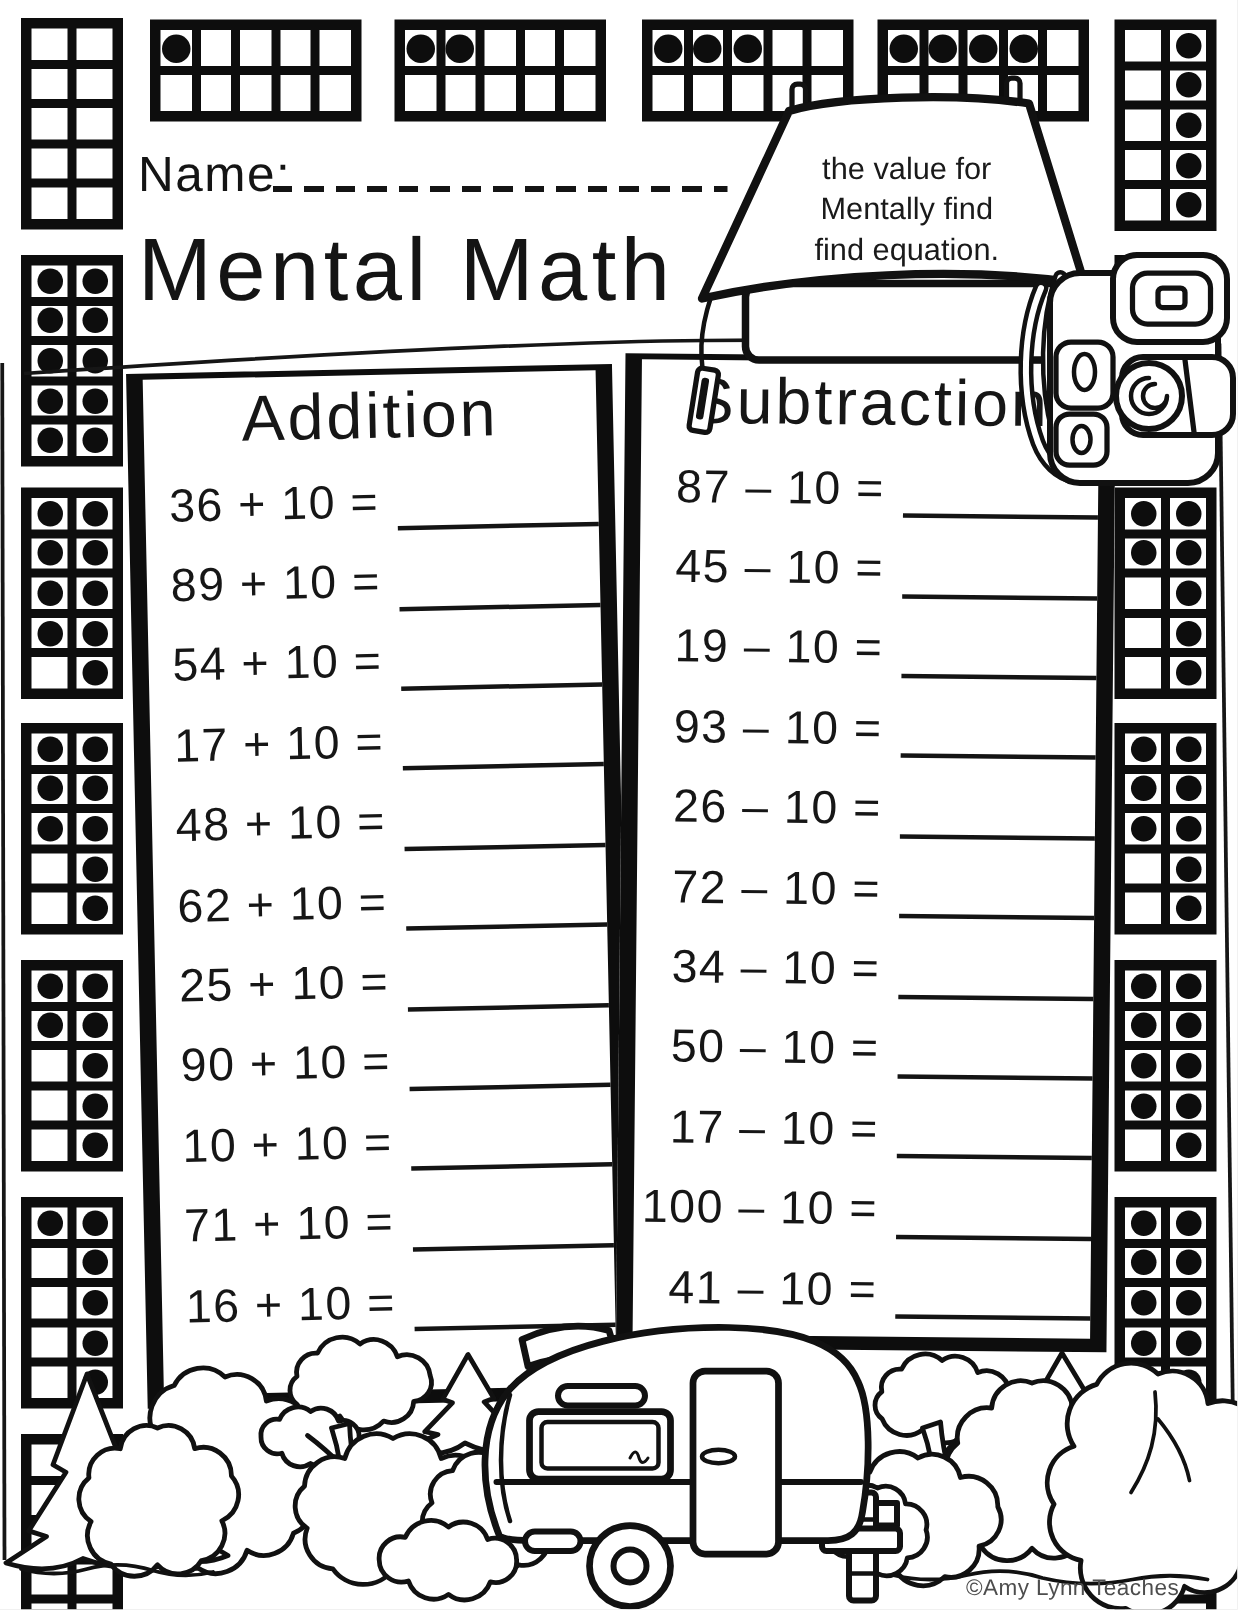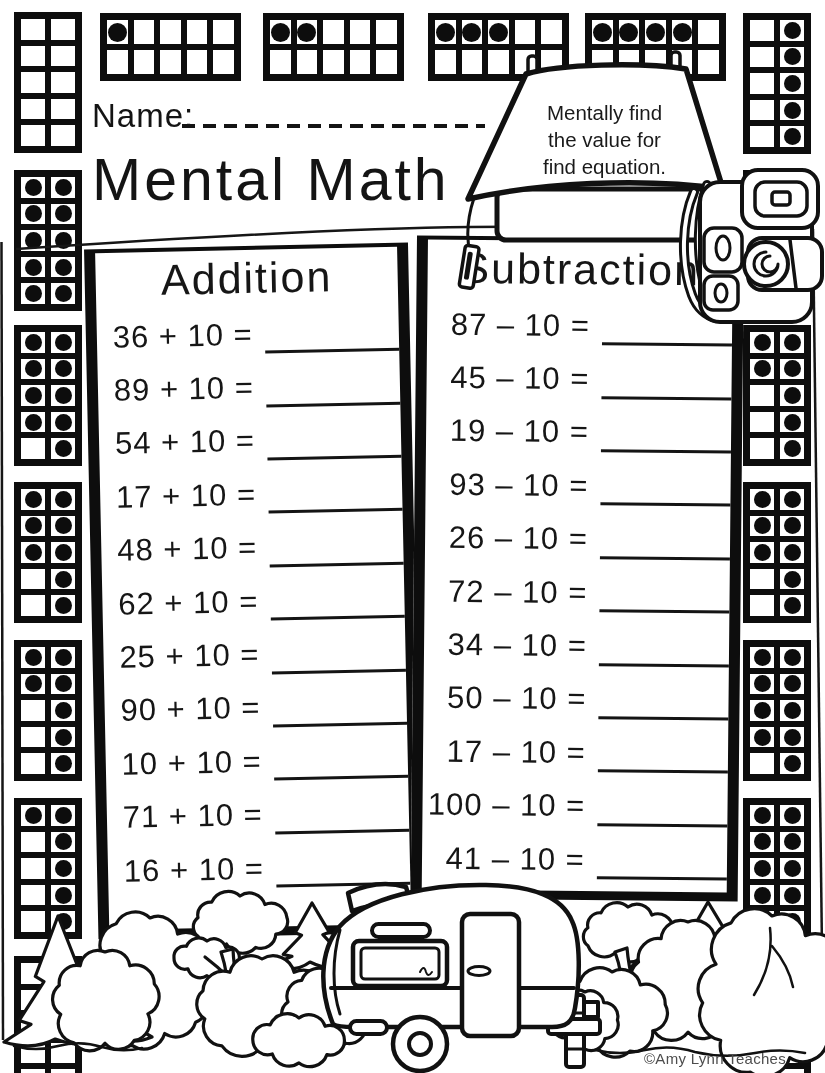--- a/index.html
+++ b/index.html
@@ -571,22 +571,22 @@
       <path d="M474,198 C466,222 466,240 471,258" fill="none" stroke-width="3"></path>
       <g transform="rotate(9 470 268)">
         <rect x="462" y="246" width="14" height="42" rx="3" stroke-width="3.5"></rect>
         <rect x="465.5" y="252" width="5" height="28" rx="2" fill="#111" stroke="none"></rect>
       </g>
       <rect x="497" y="189" width="213" height="51" rx="9" stroke-width="5"></rect>
       <path d="M526,74 C560,64 640,62 686,69 L723,189 C640,177 540,183 468,199 Z" stroke-width="5.5"></path>
     </g>
   </svg>
   <div class="abs instruction">
+    <span>the value for</span>
     <span>Mentally find</span>
-    <span>the value for</span>
     <span>find equation.</span>
   </div>
 
   <svg class="abs" style="left:676px;top:158px;width:149px;height:172px" viewBox="676 158 149 172">
     <g stroke="#111" fill="#fff" stroke-width="4" stroke-linejoin="round" stroke-linecap="round">
       <path d="M694,192 C682,220 680,262 692,295 C697,308 706,316 716,318" fill="none" stroke-width="10"></path>
       <path d="M694,192 C682,220 680,262 692,295 C697,308 706,316 716,318" fill="none" stroke="#fff" stroke-width="4"></path>
       <path d="M707,185 C697,215 696,255 705,288" fill="none" stroke-width="10"></path>
       <path d="M707,185 C697,215 696,255 705,288" fill="none" stroke="#fff" stroke-width="4"></path>
       <rect x="700" y="182" width="112" height="140" rx="20"></rect>

